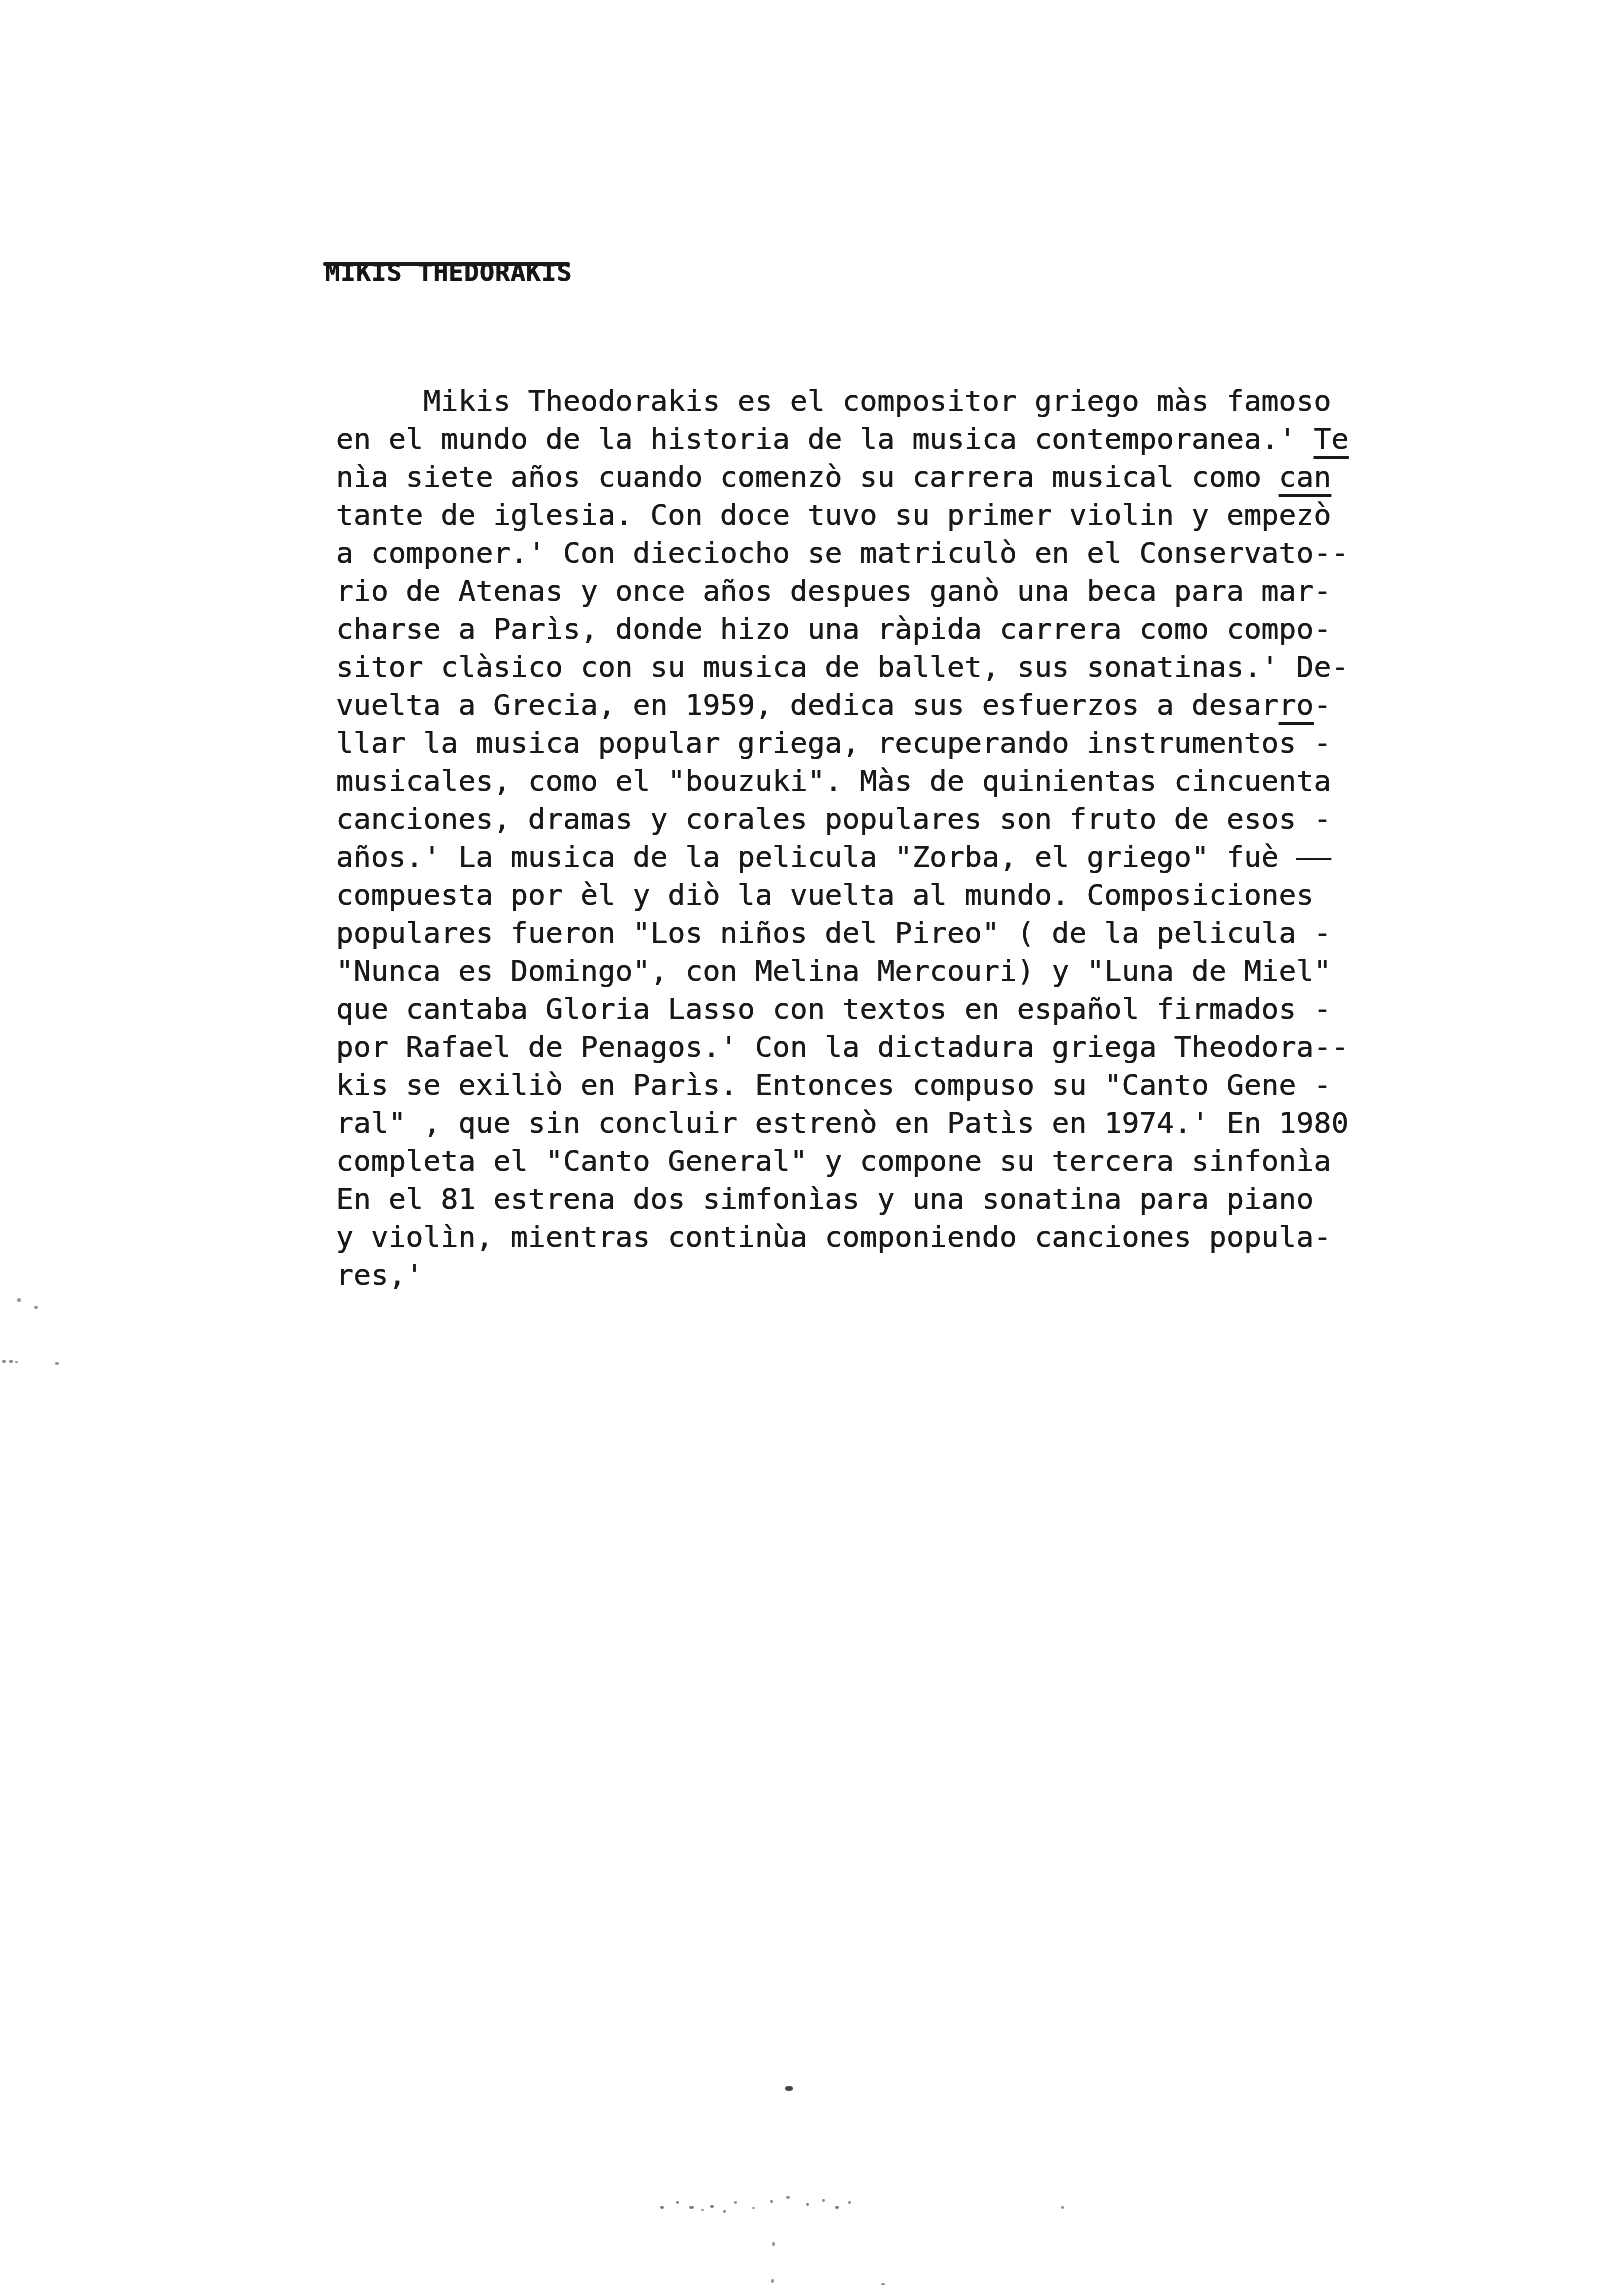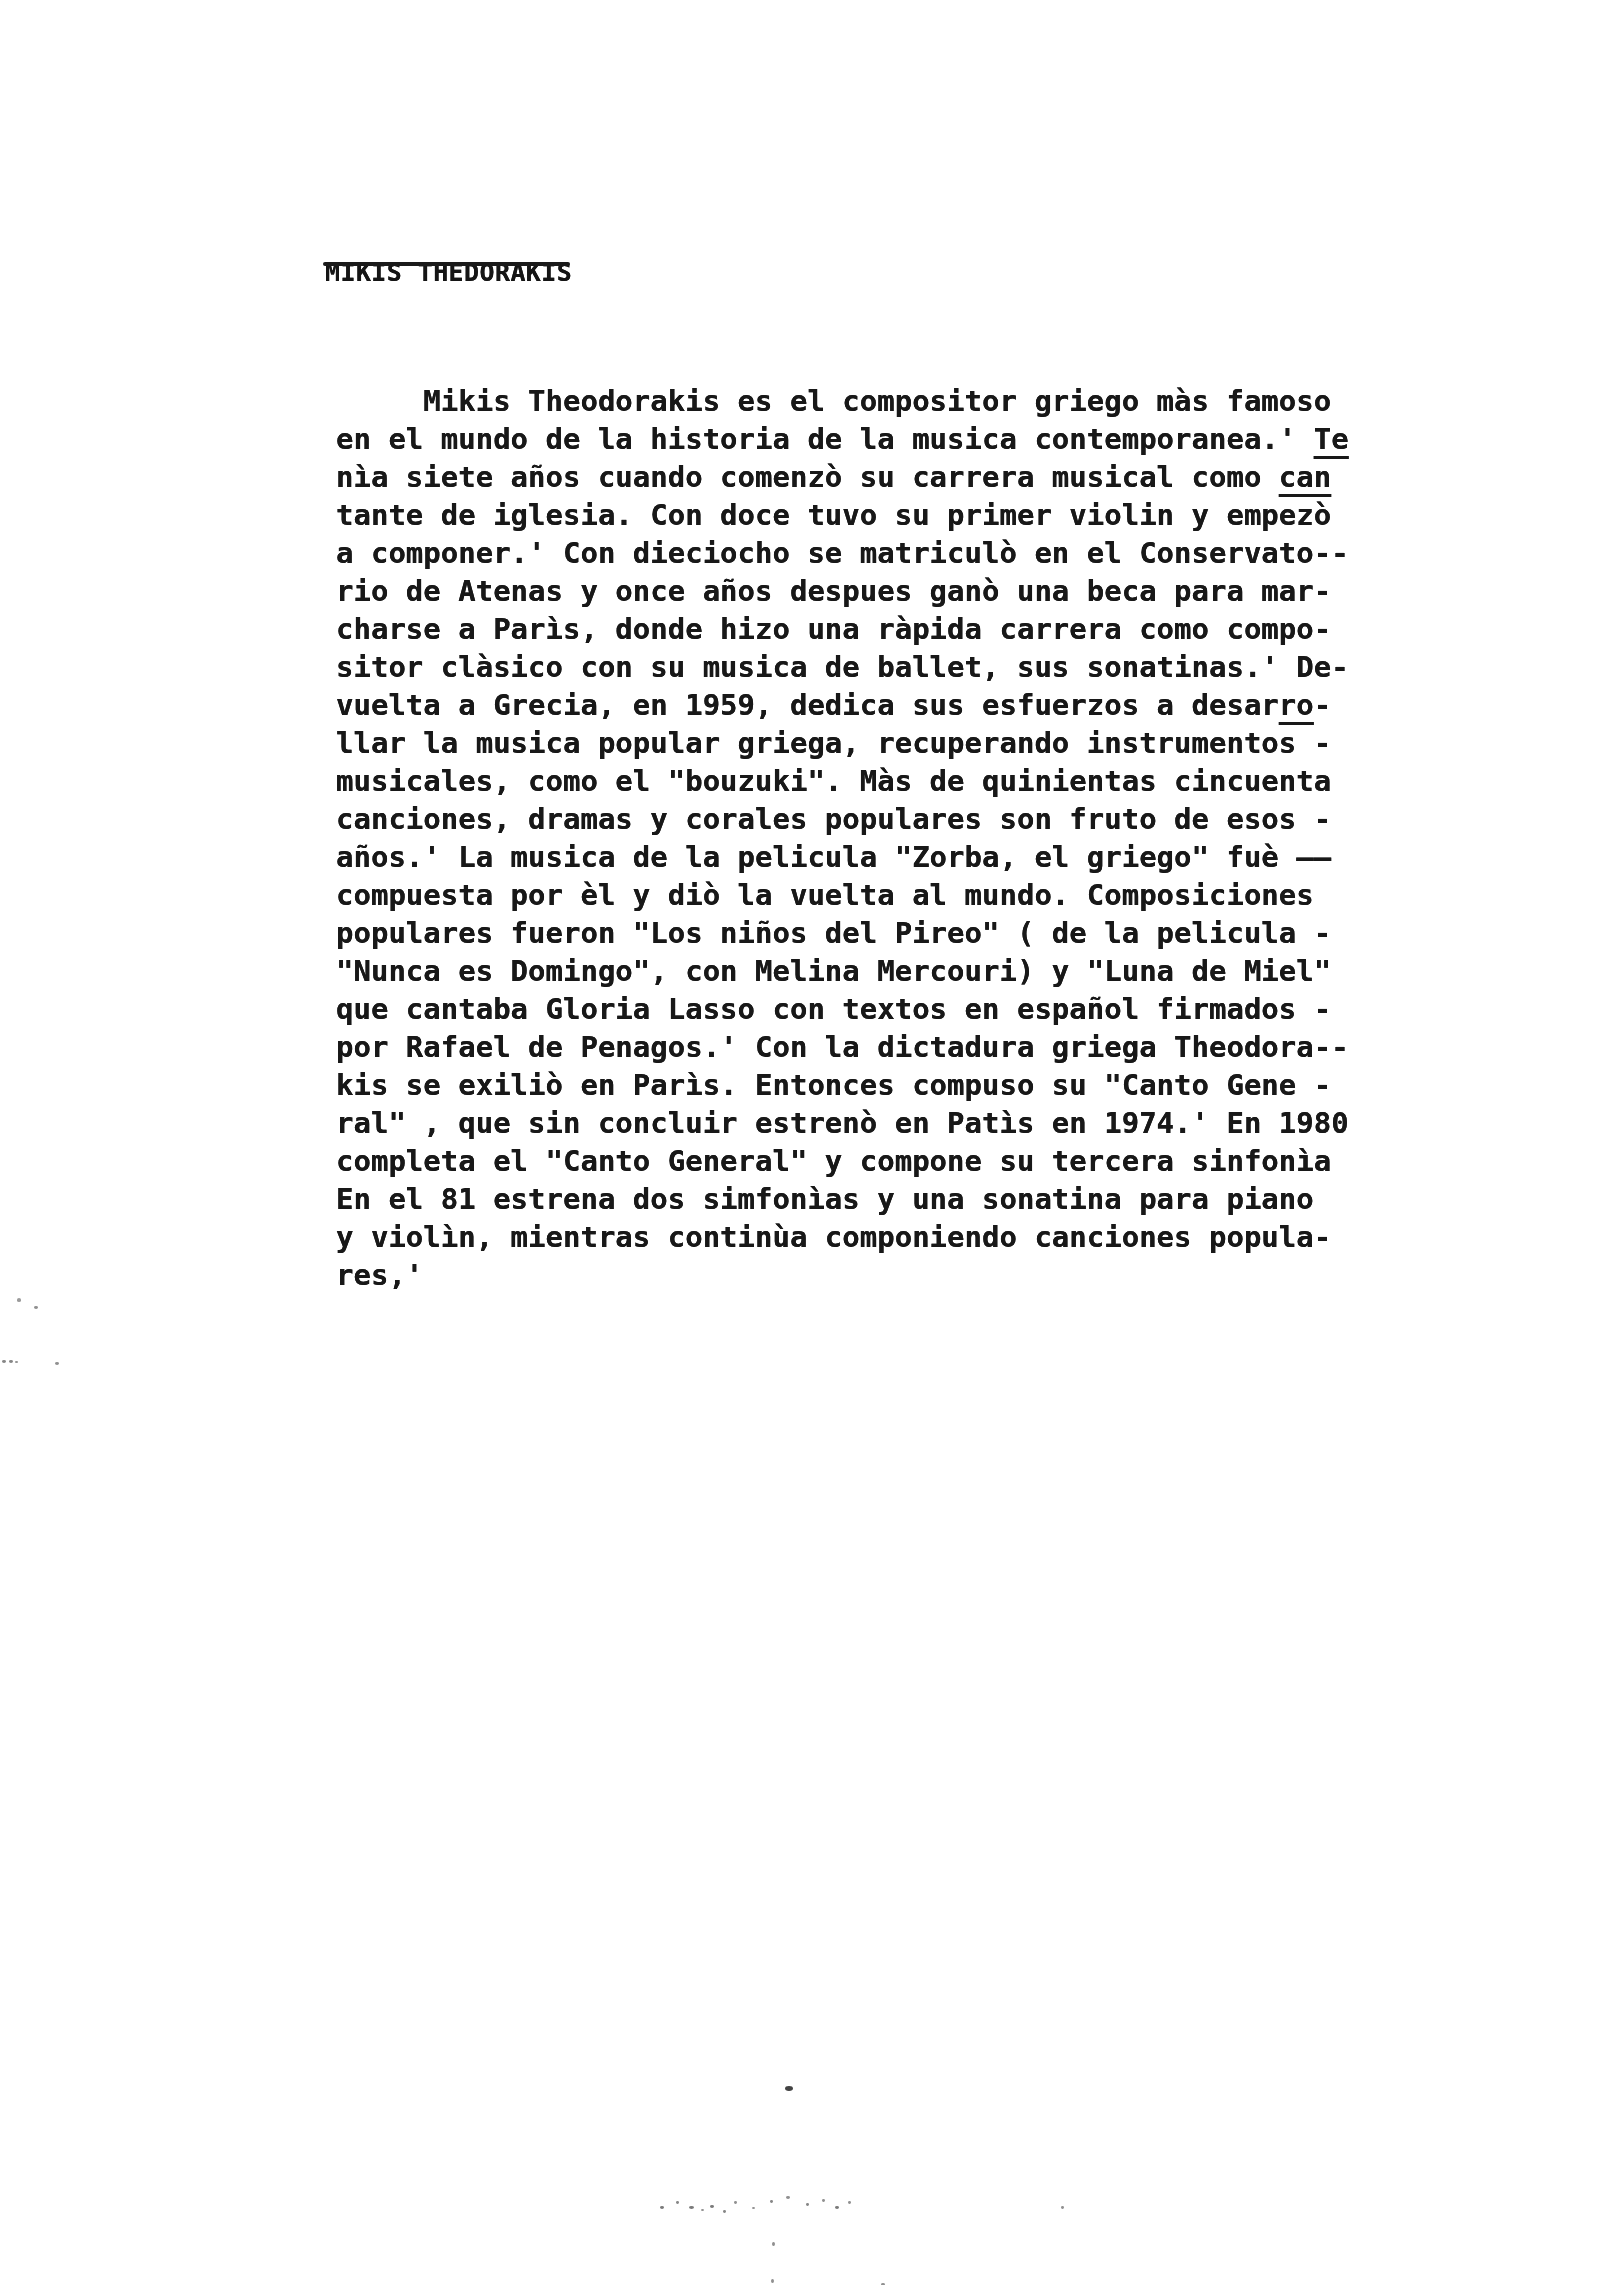--- a/index.html
+++ b/index.html
@@ -27,21 +27,21 @@
     width:247px;height:3.9px;
     background:#1a1a1a;
     border-radius:2px;
   }
   .body-text{
     position:absolute;
     left:336px;top:382px;
     width:1034px;
     font-size:29px;
     line-height:38px;
-    font-weight:700;
+    font-weight:400;
     color:#181818;
     white-space:pre;
     text-shadow:0 0 0.6px #181818;
   }
   .line{height:38px;}
   .u{
     text-decoration:underline;
     text-decoration-thickness:2.9px;
     text-underline-offset:6.8px;
   }

